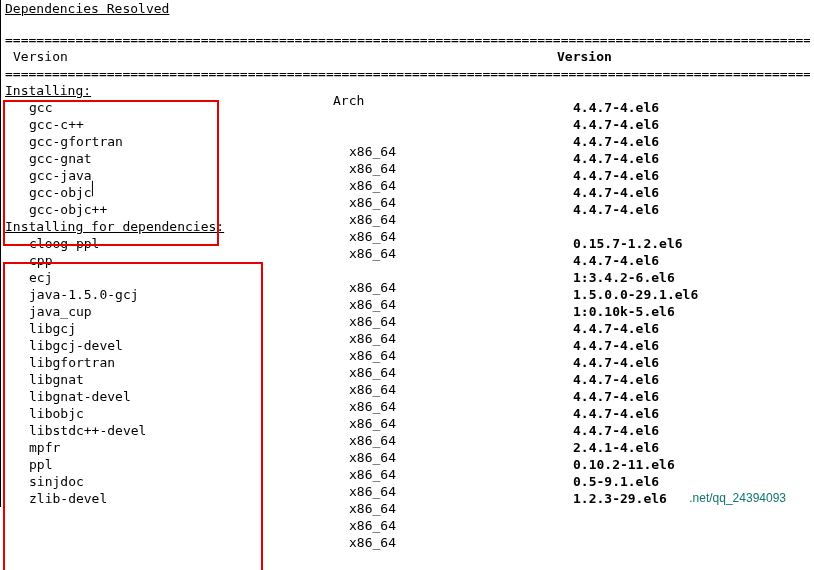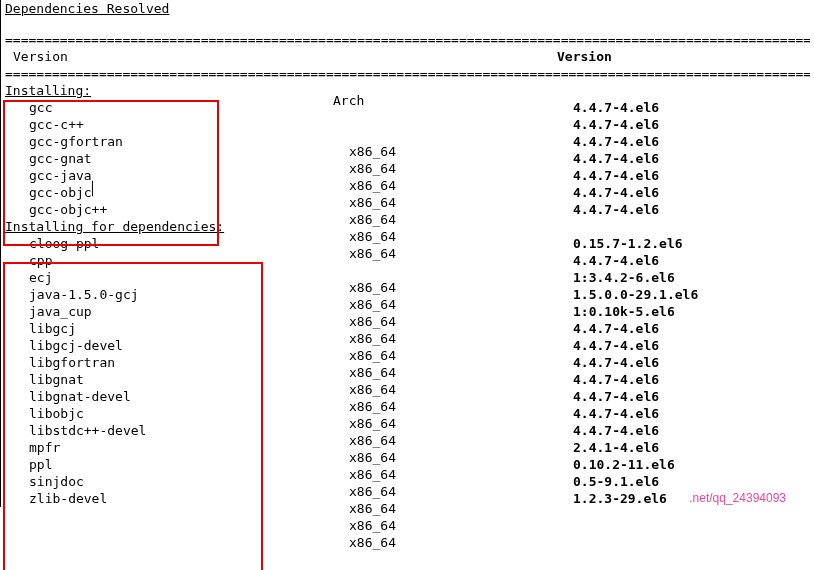--- a/index.html
+++ b/index.html
@@ -72,21 +72,21 @@
     content: "\2502"; 
     position: absolute;
     left: -3px;
     top: 0;
     color: #000;
   }
   .watermark {
     position: absolute;
     right: 28px;
     bottom: 2px;
-    color: #ec4899;
+    color: #0f766e;
     font-size: 12px;
     font-family: Arial, sans-serif;
     letter-spacing: 0;
     pointer-events: none;
   }
 </style>
 </head>
 <body>
 
 <div class="terminal">

